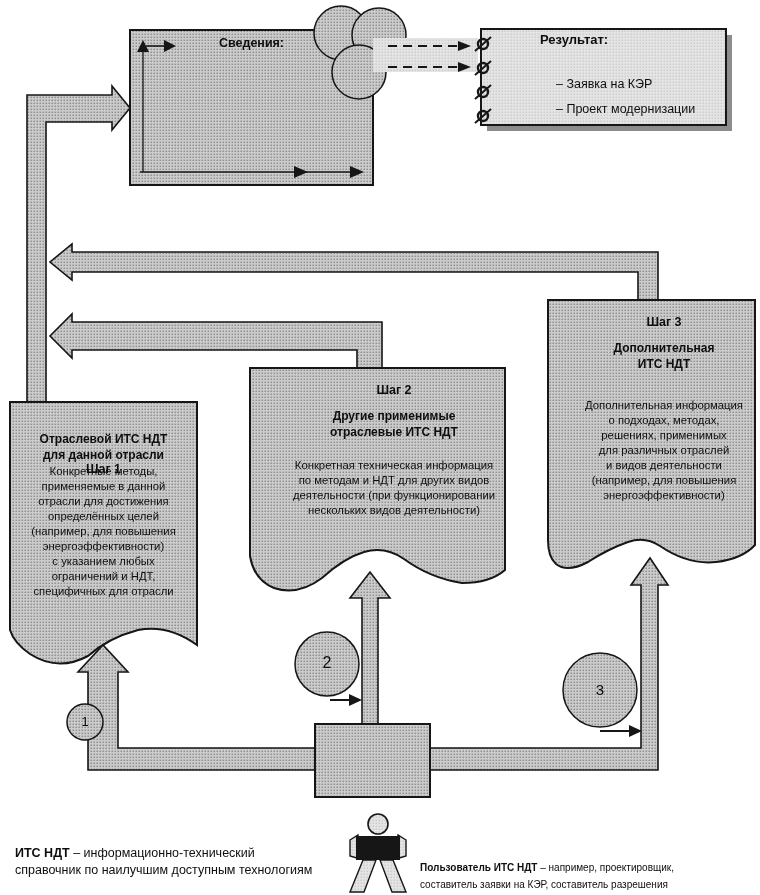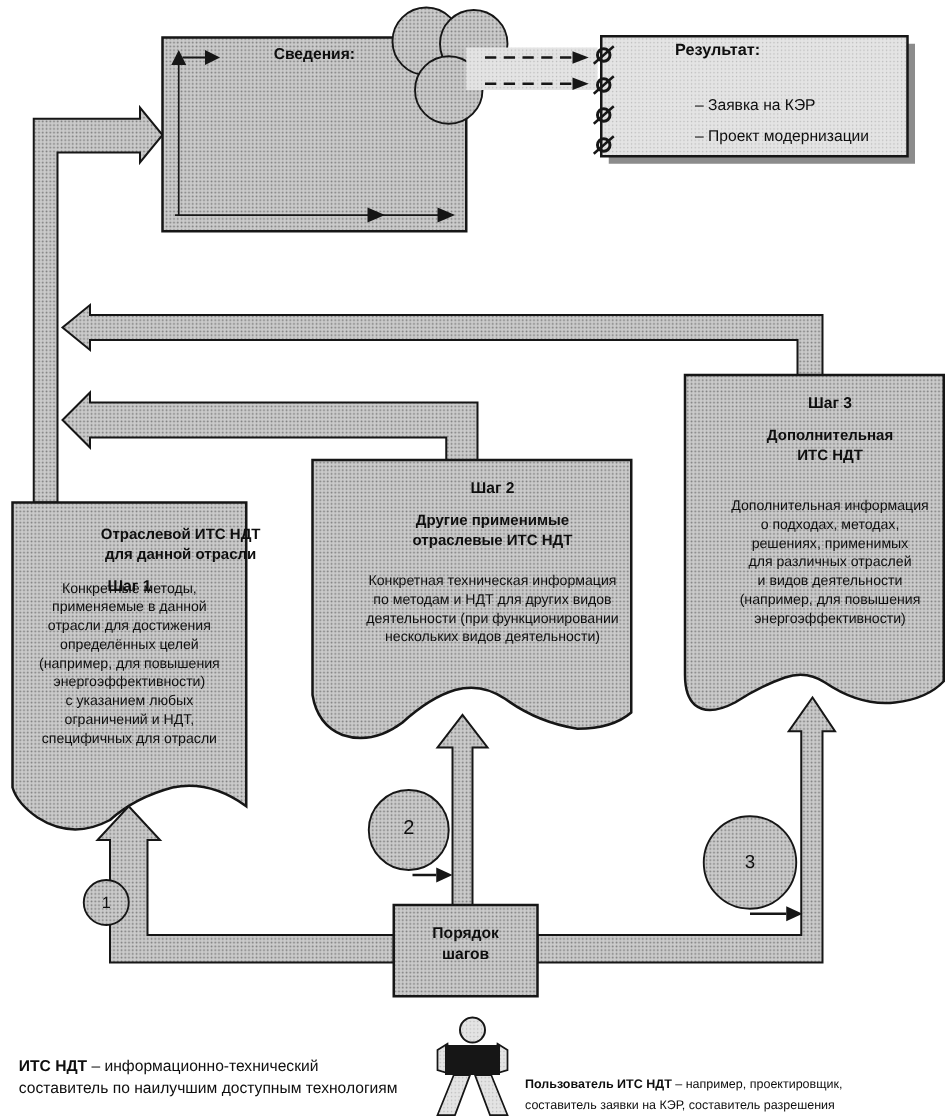--- a/index.html
+++ b/index.html
@@ -121,21 +121,21 @@
     </g>
   </svg>
 
   <div class="t sved-title">Сведения:</div>
 
   <div class="t rez-title">Результат:</div>
   <div class="t rez-items">– Заявка на КЭР
 – Проект модернизации</div>
 
   <div class="t s-label s1" style="top:418px;margin-top:44px;">Шаг 1</div>
-  <div class="t s-title s1" style="top:419px;padding-left:41px;">Отраслевой ИТС НДТ
+  <div class="t s-title s1" style="top:431px;">Отраслевой ИТС НДТ
 для данной отрасли</div>
   <div class="t s-body s1" style="top:464px;">Конкретные методы,
 применяемые в данной
 отрасли для достижения
 определённых целей
 (например, для повышения
 энергоэффективности)
 с указанием любых
 ограничений и НДТ,
 специфичных для отрасли</div>
@@ -152,30 +152,28 @@
   <div class="t s-title s3" style="top:340px;">Дополнительная
 ИТС НДТ</div>
   <div class="t s-body s3" style="top:398px;">Дополнительная информация
 о подходах, методах,
 решениях, применимых
 для различных отраслей
 и видов деятельности
 (например, для повышения
 энергоэффективности)</div>
 
-  <div class="t poryadok">Порядок
-шагов</div>
 
   <div class="t marker" style="left:75px;top:714px;width:20px;font-size:13px;">1</div>
   <div class="t marker" style="left:307px;top:654px;width:40px;font-size:16px;">2</div>
   <div class="t marker" style="left:580px;top:681px;width:40px;font-size:15px;">3</div>
 
   <div class="t legend">
     <span class="b">ИТС НДТ</span><span> – информационно-технический
-составитель по наилучшим доступным технологиям</span><br>
+справочник по наилучшим доступным технологиям</span><br>
     
   </div>
 
   <div class="t usernote">
     <span class="b">Пользователь ИТС НДТ</span><span> – например, проектировщик,
 составитель заявки на КЭР, составитель разрешения</span>
   </div>
 
 </div>
 

